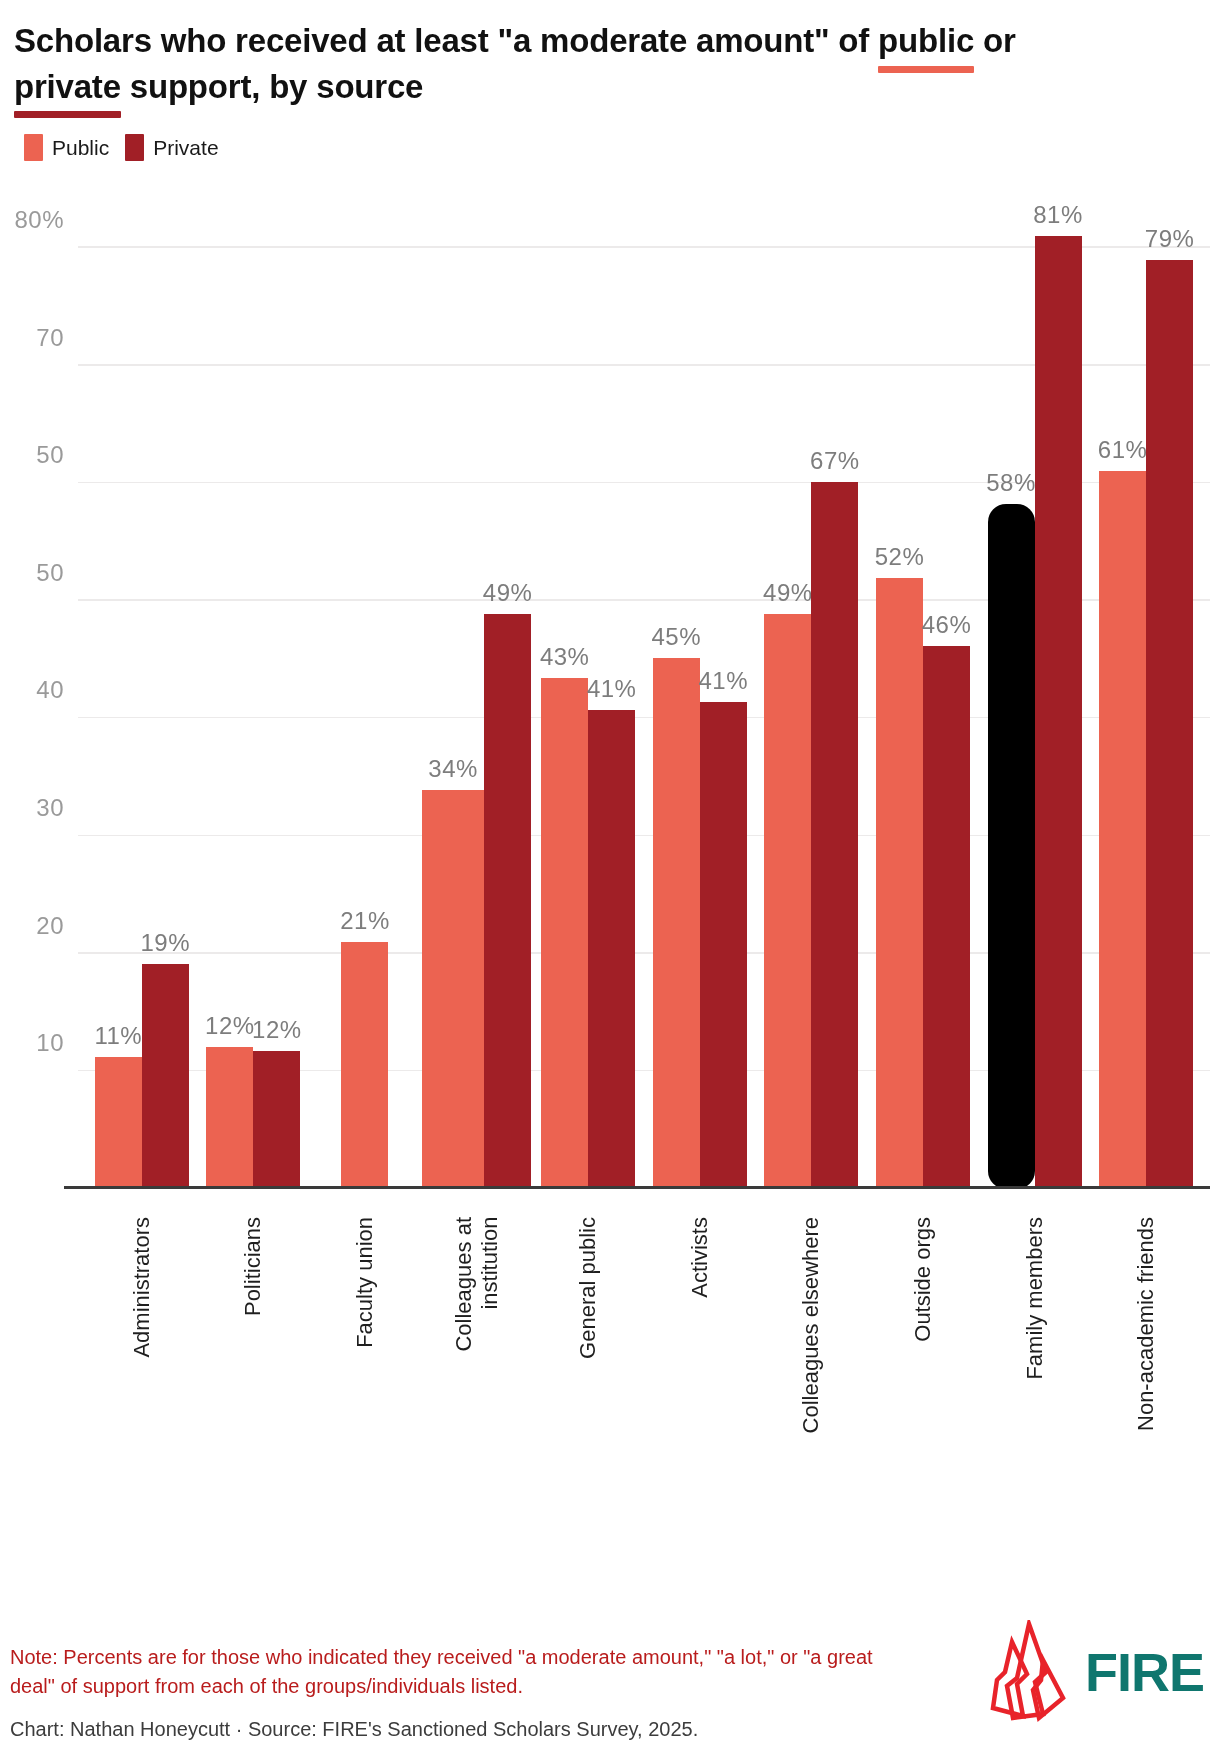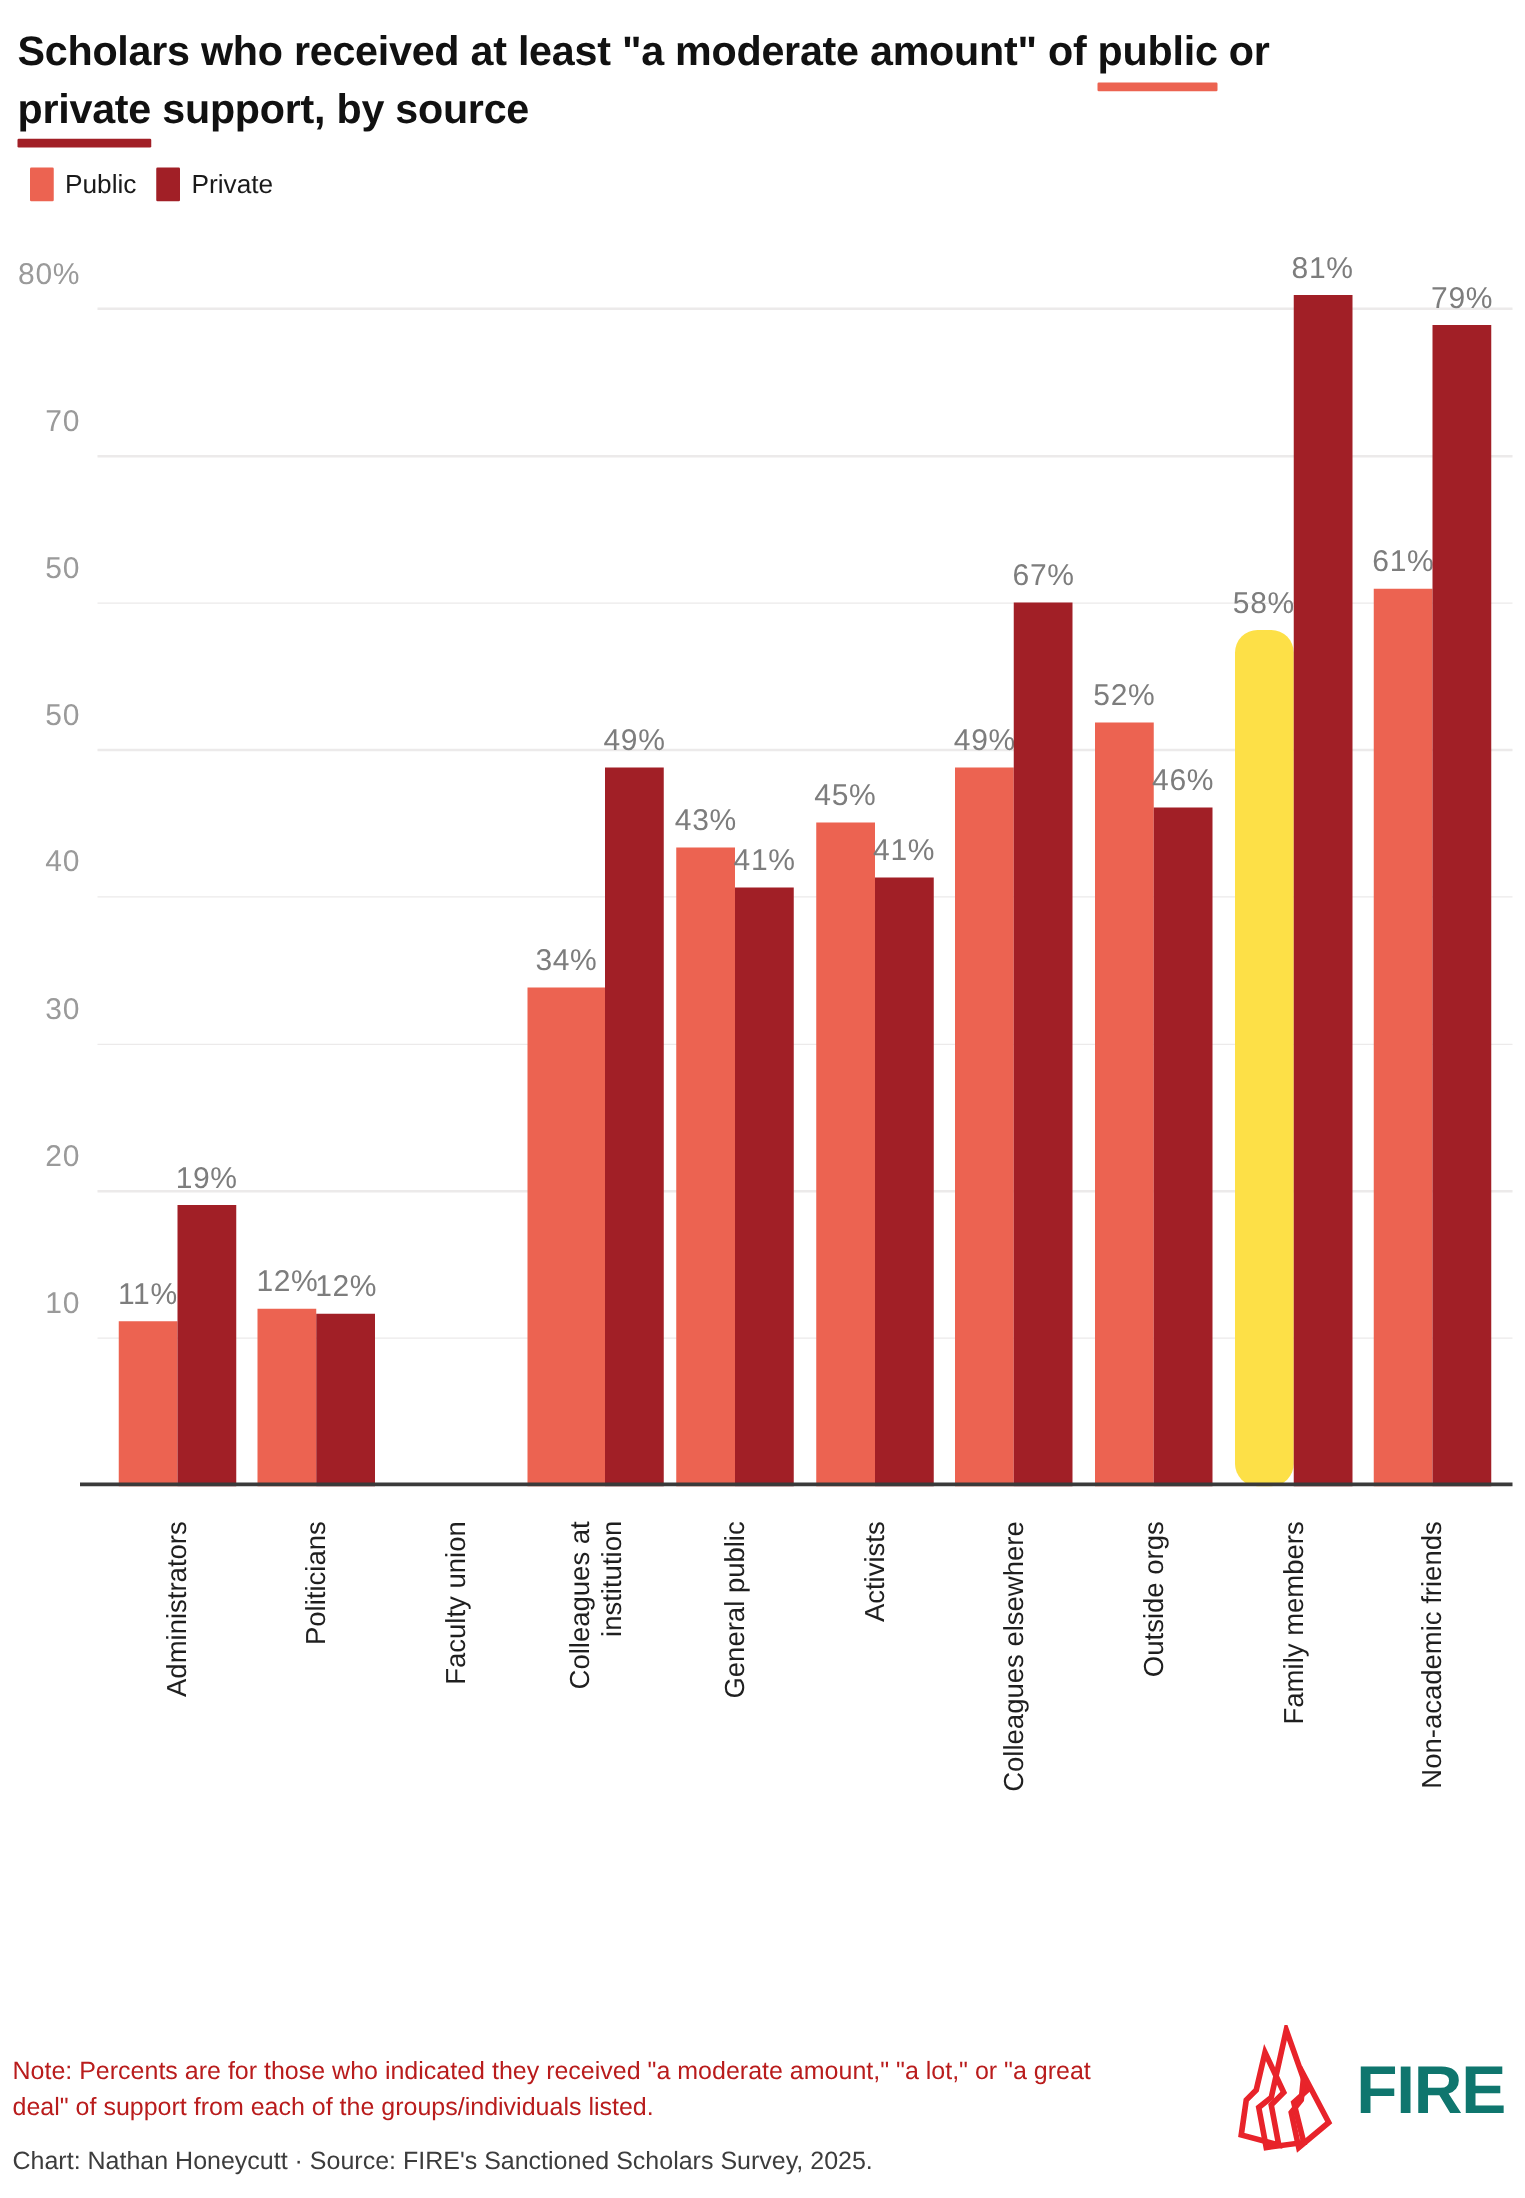--- a/index.html
+++ b/index.html
@@ -279,20 +279,23 @@
         </div>
         <div class="group">
           <div class="bar public" style="height: 14.2353%; background: rgb(236, 99, 81);">
             <span class="bar-label">12%</span>
           </div>
           <div class="bar private" style="height: 13.7647%; background: rgb(161, 31, 38);">
             <span class="bar-label">12%</span>
           </div>
         </div>
         <div class="group">
+          <div class="bar public" style="height: 24.7059%; background: rgb(236, 99, 81);">
+            <span class="bar-label">21%</span>
+          </div>
         </div>
         <div class="group">
           <div class="bar public" style="height: 39.8824%; background: rgb(236, 99, 81); padding-left: 15px;">
             <span class="bar-label">34%</span>
           </div>
           <div class="bar private" style="height: 57.5294%; background: rgb(161, 31, 38);">
             <span class="bar-label">49%</span>
           </div>
         </div>
         <div class="group">
@@ -321,21 +324,21 @@
         </div>
         <div class="group">
           <div class="bar public" style="height: 61.0588%; background: rgb(236, 99, 81);">
             <span class="bar-label">52%</span>
           </div>
           <div class="bar private" style="height: 54.3529%; background: rgb(161, 31, 38);">
             <span class="bar-label">46%</span>
           </div>
         </div>
         <div class="group">
-          <div class="bar public" style="height: 68.4706%; background: #fde047; border-radius: 18px;">
+          <div class="bar public" style="height: 68.4706%; background: #000000; border-radius: 18px;">
             <span class="bar-label">58%</span>
           </div>
           <div class="bar private" style="height: 95.2941%; background: rgb(161, 31, 38); text-align: center;">
             <span class="bar-label">81%</span>
           </div>
         </div>
         <div class="group">
           <div class="bar public" style="height: 71.7647%; background: rgb(236, 99, 81);">
             <span class="bar-label">61%</span>
           </div>

